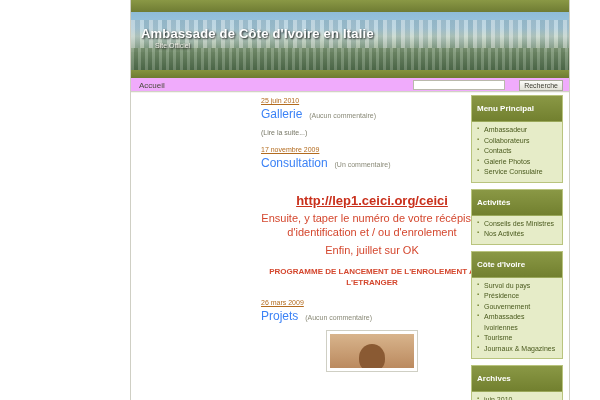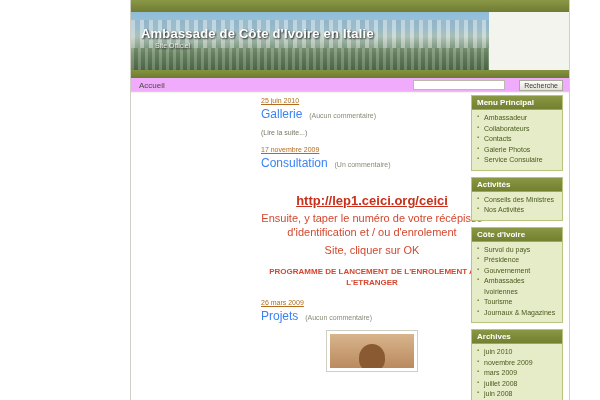--- a/index.html
+++ b/index.html
@@ -55,21 +55,21 @@
   .topbar-inner {
     position: absolute;
     left: 0; top: 0;
     width: 100%; height: 12px;
     background: linear-gradient(#8a9845, #6f7c33);
   }
   
   .banner {
     position: absolute;
     left: 0; top: 12px;
-    width: 358px;
+    width: 438px;
     height: 58px;
     overflow: hidden;
   }
   .banner-photo {
     position: absolute;
     left: 0; top: 0;
     width: 438px; height: 58px;
     background:
       linear-gradient(to bottom, #8fbcd8 0%, #9cc6dd 28%, #b7cfc0 42%, #7e9a78 60%, #6b8a63 78%, #5d7a57 100%);
   }
@@ -249,21 +249,21 @@
     right: 6px; top: 2px;
     width: 92px;
   }
   .widget {
     margin-bottom: 6px;
     border: 1px solid #b9c47e;
     background: #e6ecc8;
   }
   .widget h3 {
     margin: 0;
-    padding: 2px 5px;
+    padding: 8px 5px;
     font-size: 8px;
     font-weight: bold;
     color: #ffffff;
     background: linear-gradient(#8a9845, #72802f);
     border-bottom: 1px solid #9aa85a;
   }
   .widget ul {
     list-style: none;
     margin: 0;
     padding: 3px 5px 4px 12px;
@@ -324,21 +324,21 @@
           <div class="post-more">(Lire la suite...)</div>
         </div>
 
         <div>
           <div class="post-date">17 novembre 2009</div>
           <h2 class="post-title">Consultation</h2>
           <span class="post-comments">(Un commentaire)</span>
 
           <a class="biglink" href="#">http://lep1.ceici.org/ceici</a>
           <div class="redtext">Ensuite, y taper le numéro de  votre récépissé d'identification et / ou d'enrolement</div>
-          <div class="redtext ok">Site, cliquer sur OK</div>
+          <div class="redtext ok">Enfin, juillet sur OK</div>
           <div class="promo">PROGRAMME DE LANCEMENT DE  L'ENROLEMENT A L'ETRANGER</div>
         </div>
 
         <div>
           <div class="post-date">26 mars 2009</div>
           <h2 class="post-title">Projets</h2>
           <span class="post-comments">(Aucun commentaire)</span>
           <div class="photo-frame">
             <div class="head"></div>
           </div>

